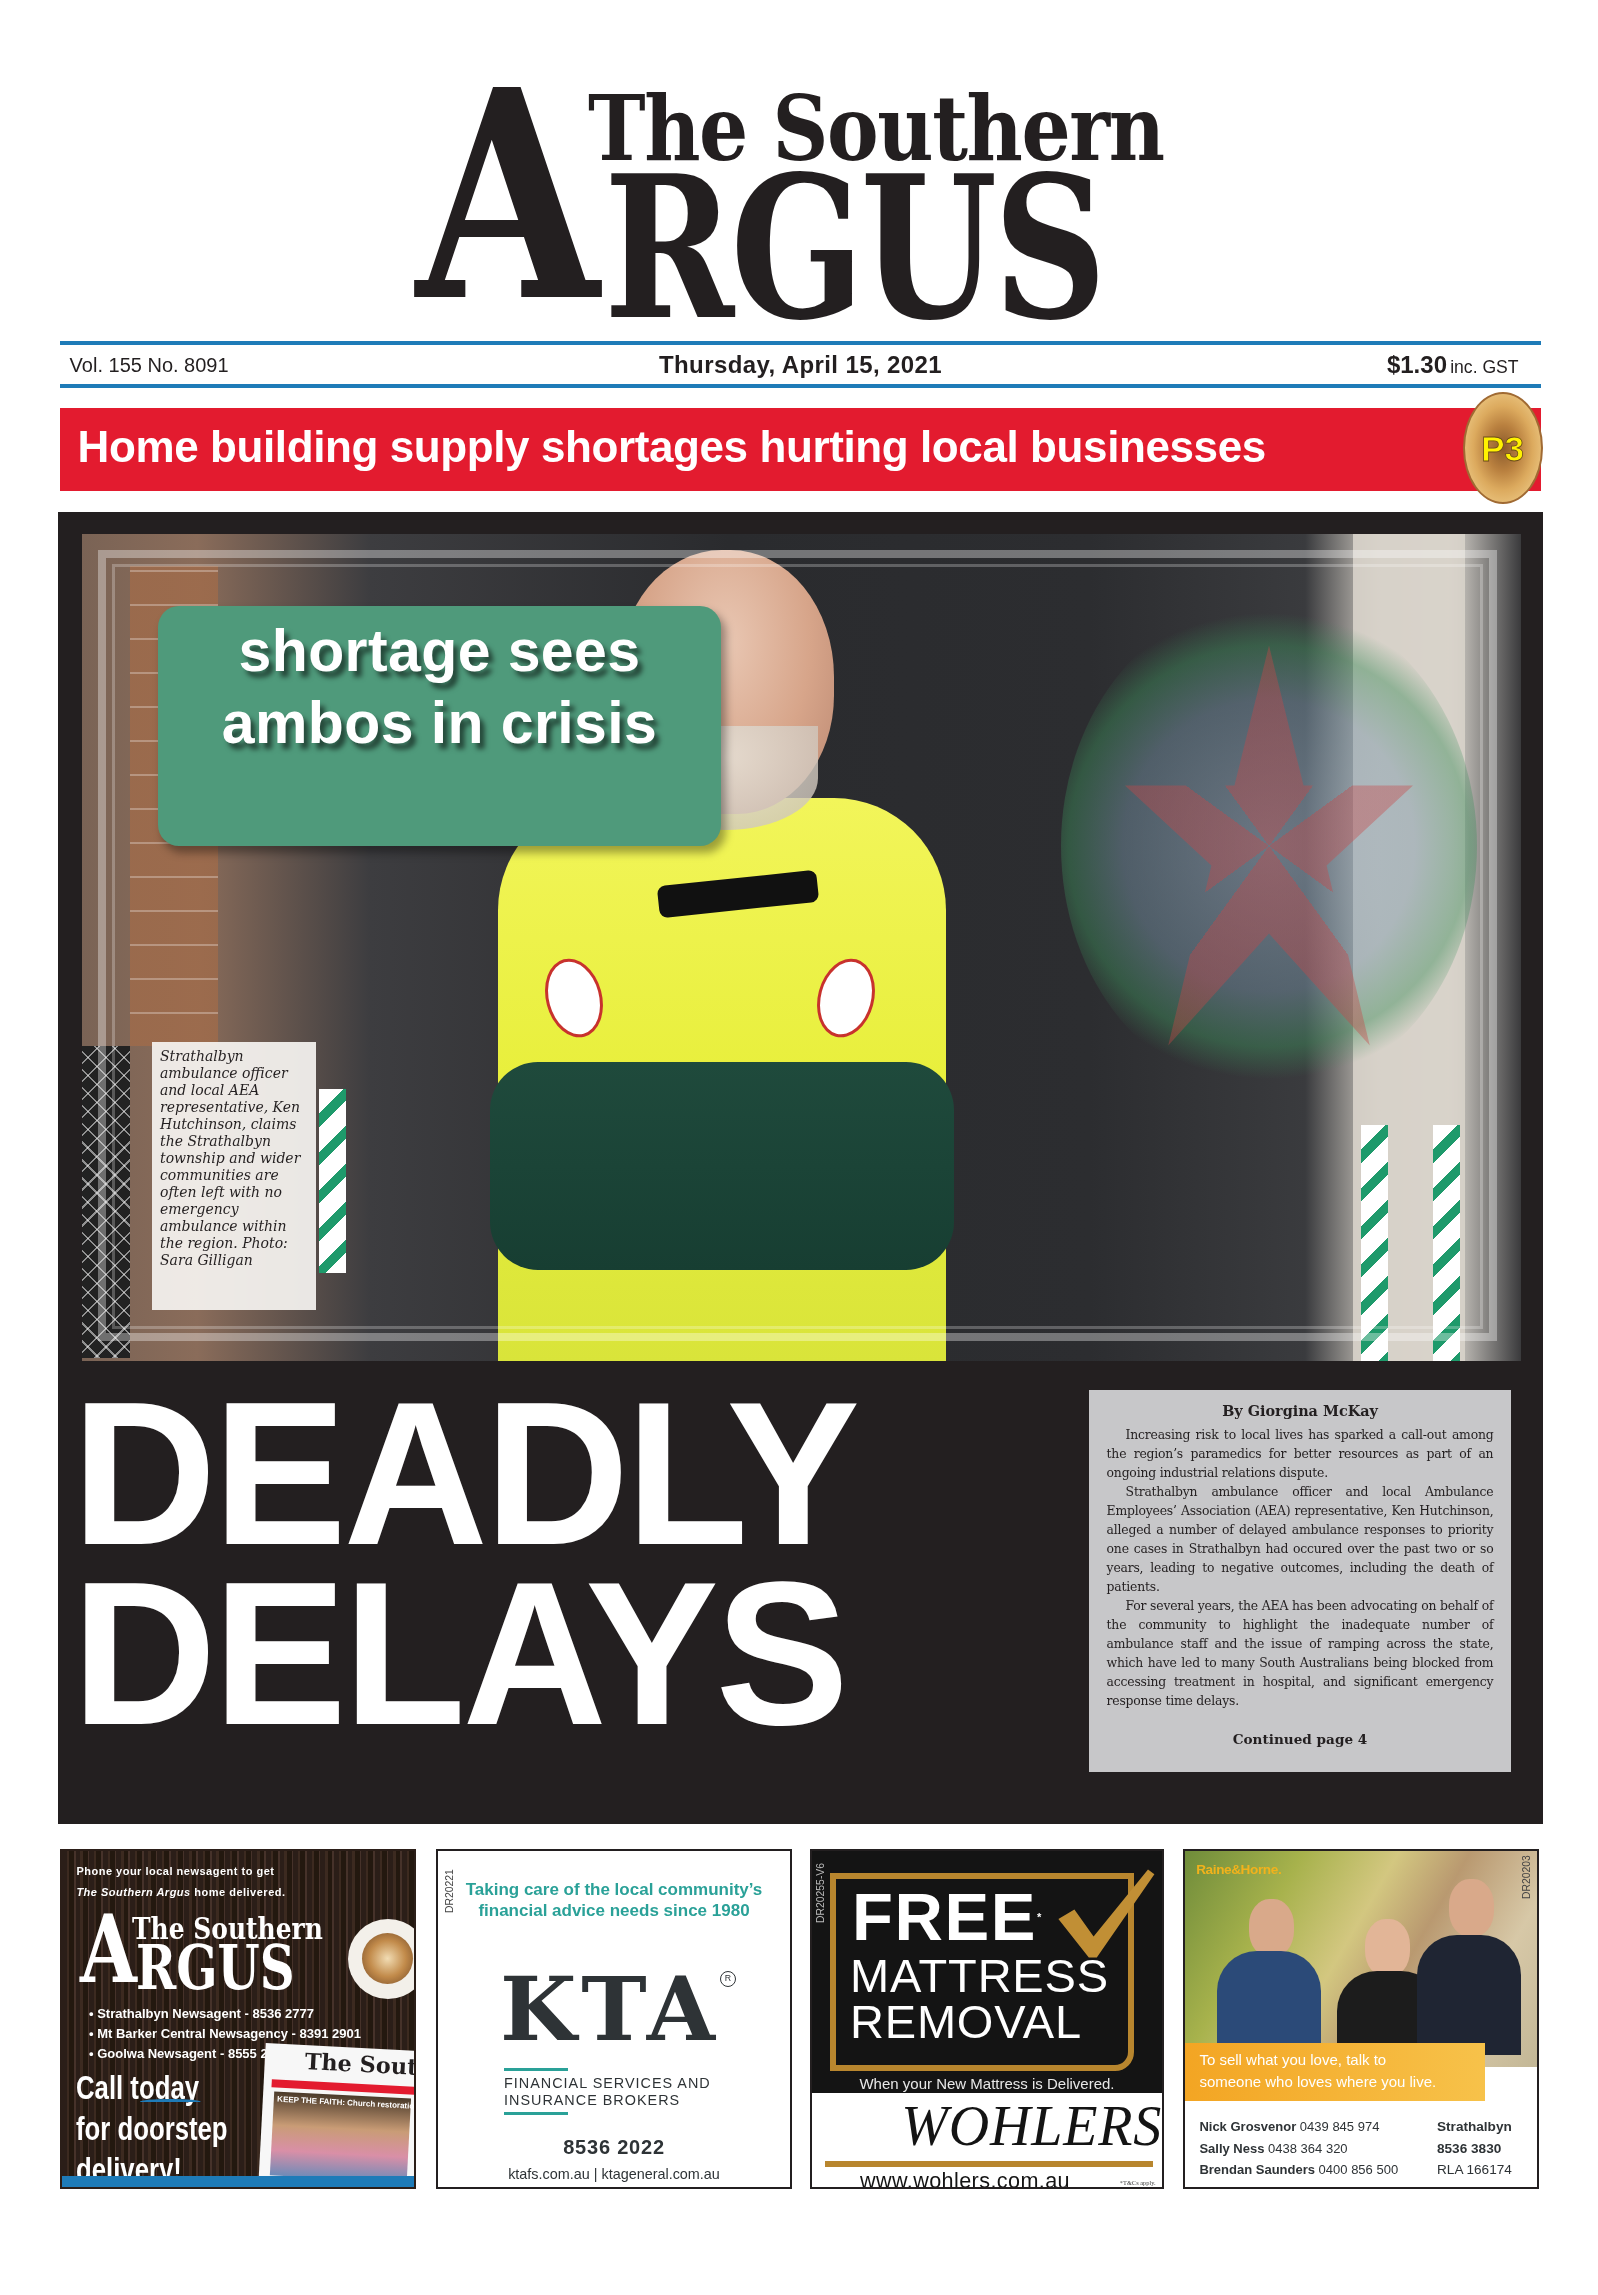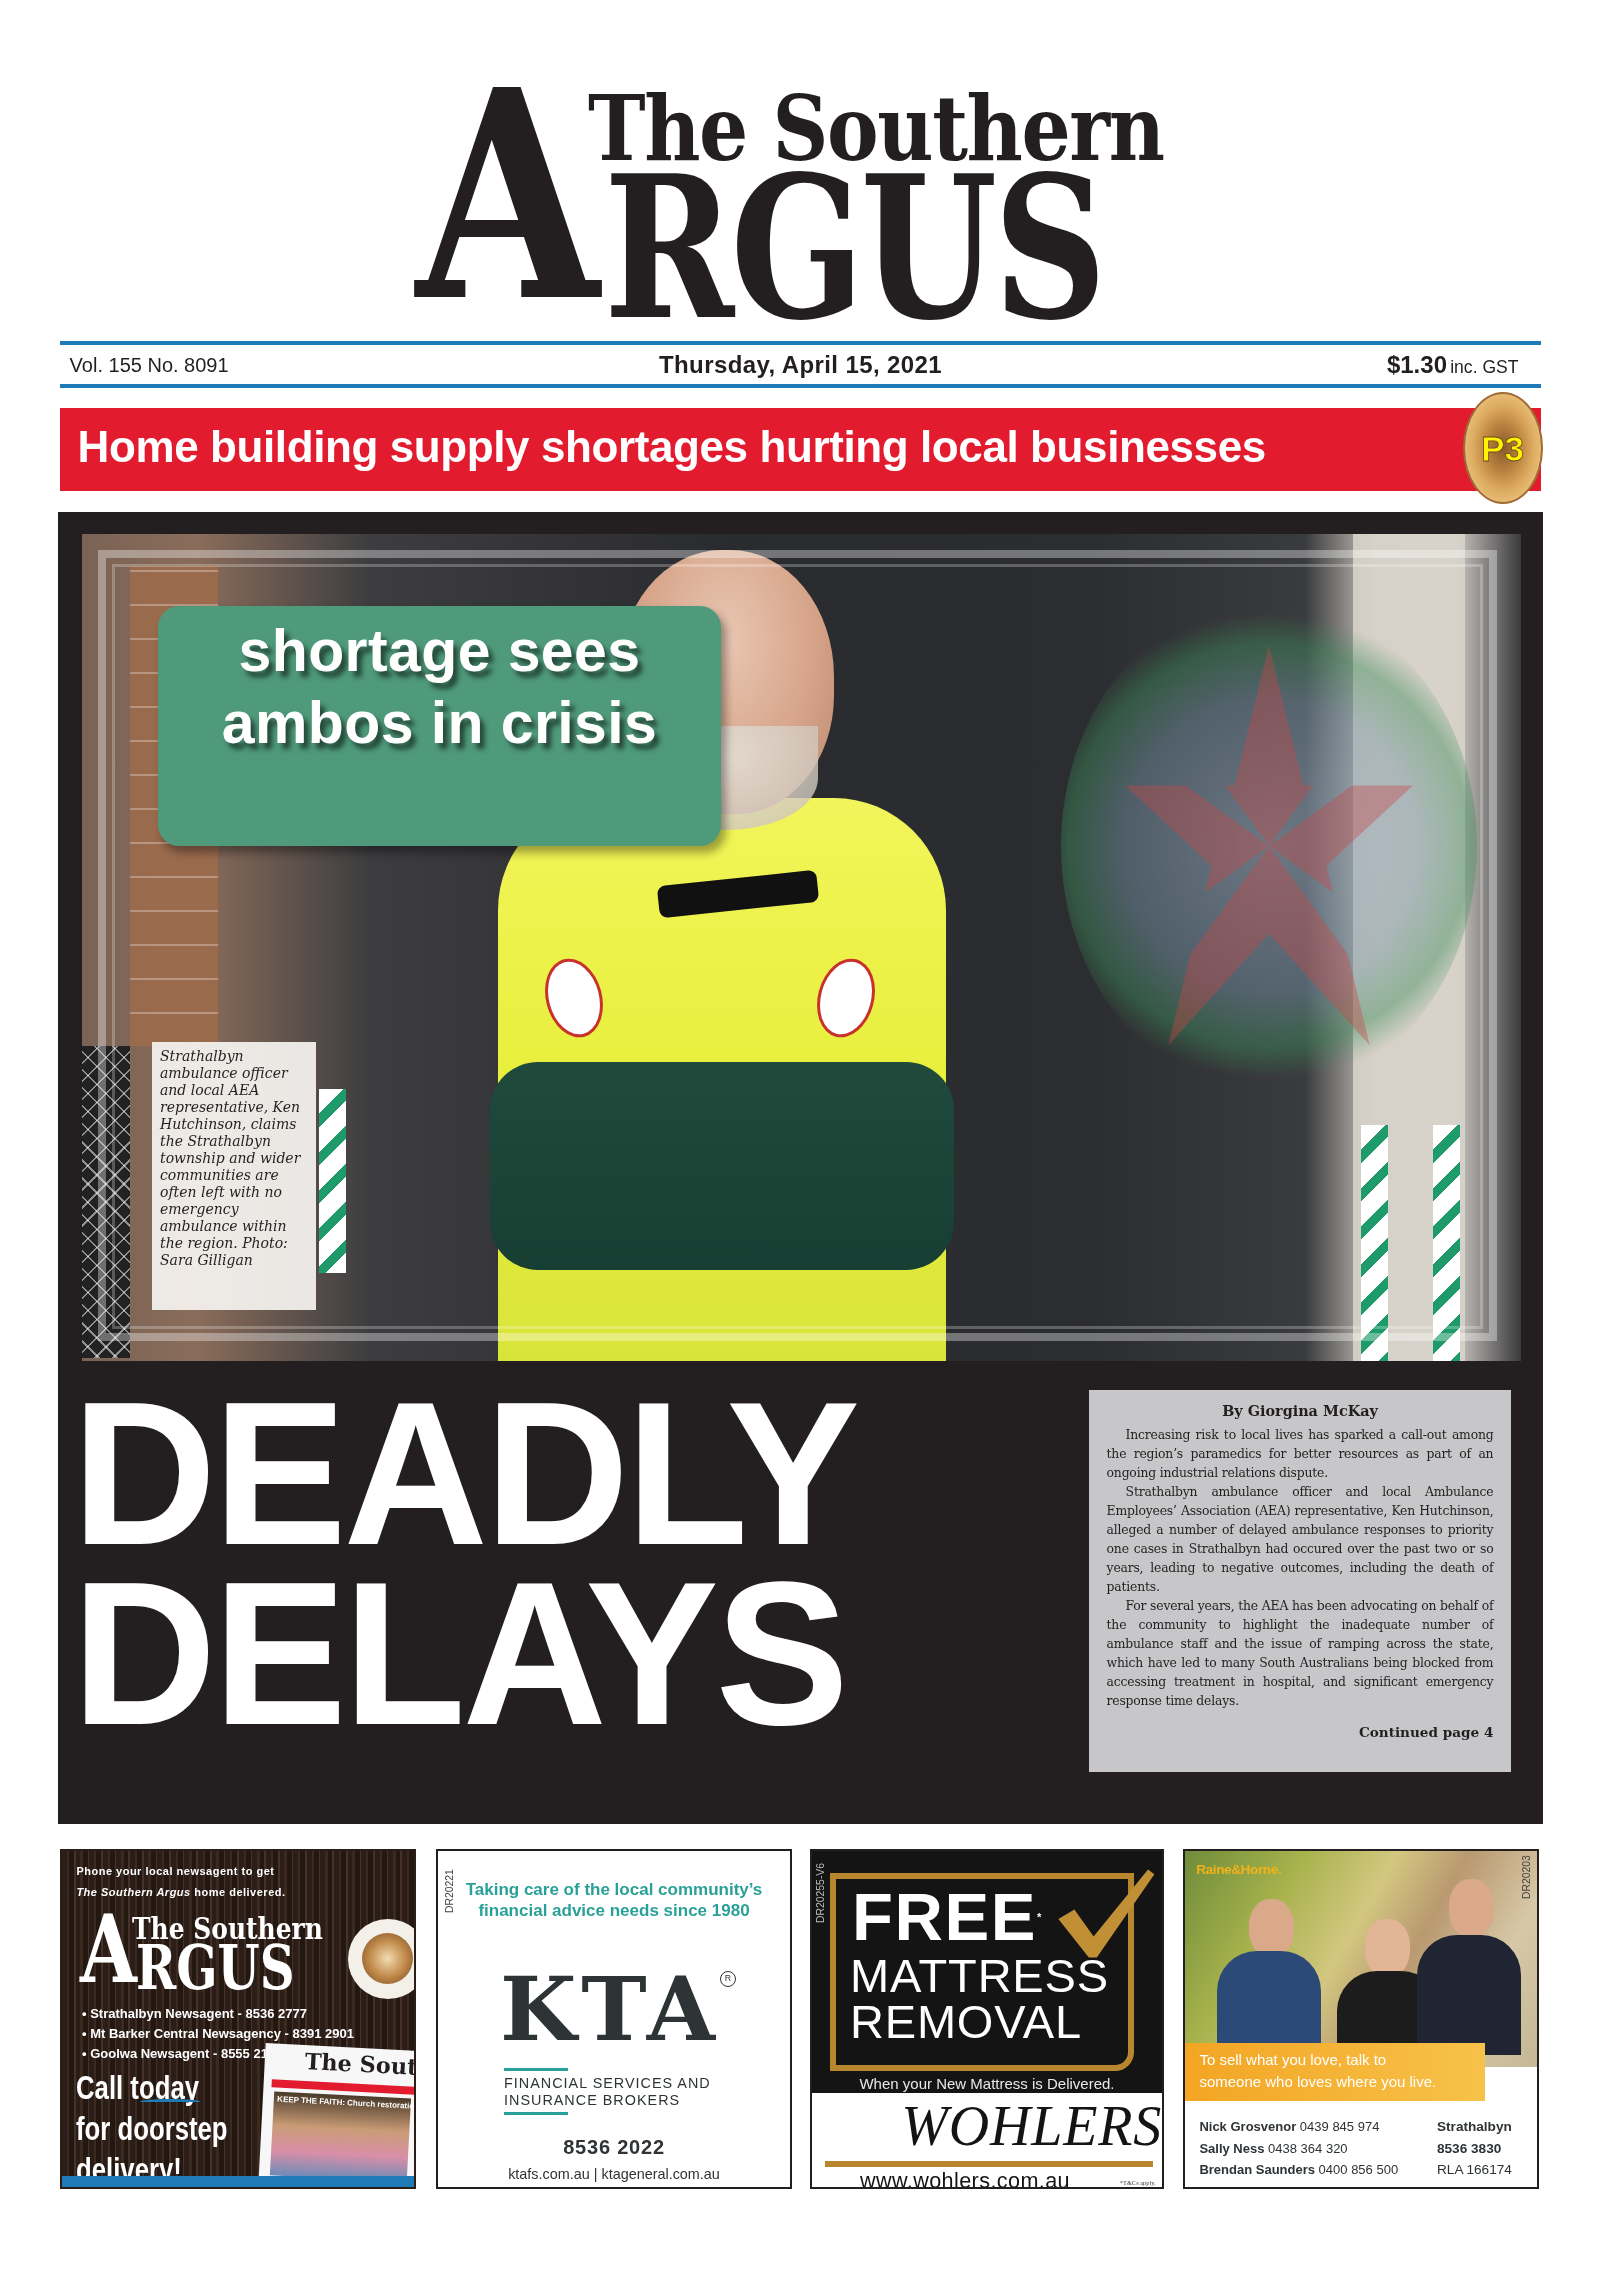--- a/index.html
+++ b/index.html
@@ -110,36 +110,36 @@
     font-family: "Liberation Sans", sans-serif;
   }
   .headline .word { display: block; font-size: 204px; line-height: 180px; letter-spacing: -3.2px; transform: scaleX(0.98); transform-origin: left top; white-space: nowrap; }
 
   .article {
     position: absolute; left: 1031px; top: 878px; width: 422px; height: 382px; background: #c7c7c9;
     padding: 9.6px 17.6px 8px 17.6px; font-family: "DejaVu Serif", serif; color: #231f20;
   }
   .article .byline { text-align: center; font-weight: bold; font-size: 14.4px; line-height: 21px; margin-bottom: 4.8px; }
   .article p { font-size: 12.4px; line-height: 19px; text-align: justify; text-indent: 19px; letter-spacing: -0.2px; }
-  .article .continued { text-align: right; font-weight: bold; font-size: 13.6px; line-height: 21px; margin-top: 12px; }
+  .article .continued { text-align: center; font-weight: bold; font-size: 13.6px; line-height: 21px; margin-top: 19px; }
 
   
   .ad { position: absolute; top: 1849px; height: 340px; border: 2.4px solid #231f20; overflow: hidden; }
   .ad .dr { position: absolute; font-size: 10.4px; color: #444; transform: rotate(-90deg); transform-origin: left top; white-space: nowrap; }
 
   .ad1 { left: 60px; width: 356px; background: repeating-linear-gradient(90deg, #2b1e18 0 4.8px, #3c2a20 4.8px 7.2px, #23180f 7.2px 12px, #46322a 12px 13.6px); border-color: #2b1e18; }
   .ad1 .head1 { position: absolute; left: 14.4px; top: 9.6px; color: #fff; font-weight: bold; font-size: 11px; line-height: 21.6px; letter-spacing: 0.5px; }
   .ad1 .head1 i { font-style: italic; }
   .ad1 .mini-logo { position: absolute; left: 17.6px; top: 60px; width: 232px; height: 80px; color: #fff; }
   .ad1 .mini-logo .ma { position: absolute; left: 0; top: -6.4px; font-family: "DejaVu Serif", serif; font-weight: 900; font-size: 94px; line-height: 88px; transform: scaleX(0.78); transform-origin: left top; }
   .ad1 .mini-logo .mts { position: absolute; left: 52px; top: 1.6px; font-family: "DejaVu Serif", serif; font-weight: 900; font-size: 29px; line-height: 32px; white-space: nowrap; transform: scaleX(0.86); transform-origin: left top; }
   .ad1 .mini-logo .mrg { position: absolute; left: 56px; top: 29px; font-family: "DejaVu Serif", serif; font-weight: 900; font-size: 62px; line-height: 56px; white-space: nowrap; transform: scaleX(0.78); transform-origin: left top; }
   .ad1 .coffee { position: absolute; left: 286px; top: 68px; width: 80px; height: 80px; border-radius: 50%; background: #f3f0ea; }
   .ad1 .coffee::after { content: ""; position: absolute; left: 14.4px; top: 14.4px; width: 51px; height: 51px; border-radius: 50%; background: radial-gradient(circle, #f1dcb3 0%, #c28b4b 50%, #6f4522 100%); }
-  .ad1 .outlets { position: absolute; left: 20px; top: 153px; color: #fff; font-weight: bold; font-size: 13px; line-height: 20px; white-space: nowrap; }
+  .ad1 .outlets { position: absolute; left: 27px; top: 153px; color: #fff; font-weight: bold; font-size: 13px; line-height: 20px; white-space: nowrap; }
   .ad1 .cta { position: absolute; left: 14.4px; top: 216px; color: #fff; font-weight: 900; font-size: 33px; line-height: 41px; transform: scaleX(0.78); transform-origin: left top; white-space: nowrap; }
   .ad1 .cta .underline { position: absolute; left: 82px; top: 32px; width: 78px; height: 5.6px; border-radius: 50%; border-top: 3.2px solid #1e7bb8; }
   .ad1 .paper { position: absolute; left: 200px; top: 196px; width: 160px; height: 140px; background: #f7f7f7; transform: rotate(3deg); }
   .ad1 .paper .pt { position: absolute; left: 40px; top: 3.2px; font-family: "DejaVu Serif", serif; font-weight: 900; font-size: 22.4px; color: #231f20; white-space: nowrap; }
   .ad1 .paper .pr { position: absolute; left: 8px; top: 36px; width: 144px; height: 8px; background: #e31b2f; }
   .ad1 .paper .pp { position: absolute; left: 11.2px; top: 48px; width: 137px; height: 84px; background: linear-gradient(180deg, #4a3a2a, #c99c76 40%, #d98fa7 70%, #6e8bb8); }
   .ad1 .paper .ph { position: absolute; left: 14.4px; top: 51px; color: #fff; font-weight: bold; font-size: 8px; white-space: nowrap; }
   .ad1 .bluebar { position: absolute; left: 0; bottom: 0; width: 100%; height: 11.2px; background: #1e7bb8; }
 
   .ad2 { left: 436px; width: 356px; background: #fff; }

